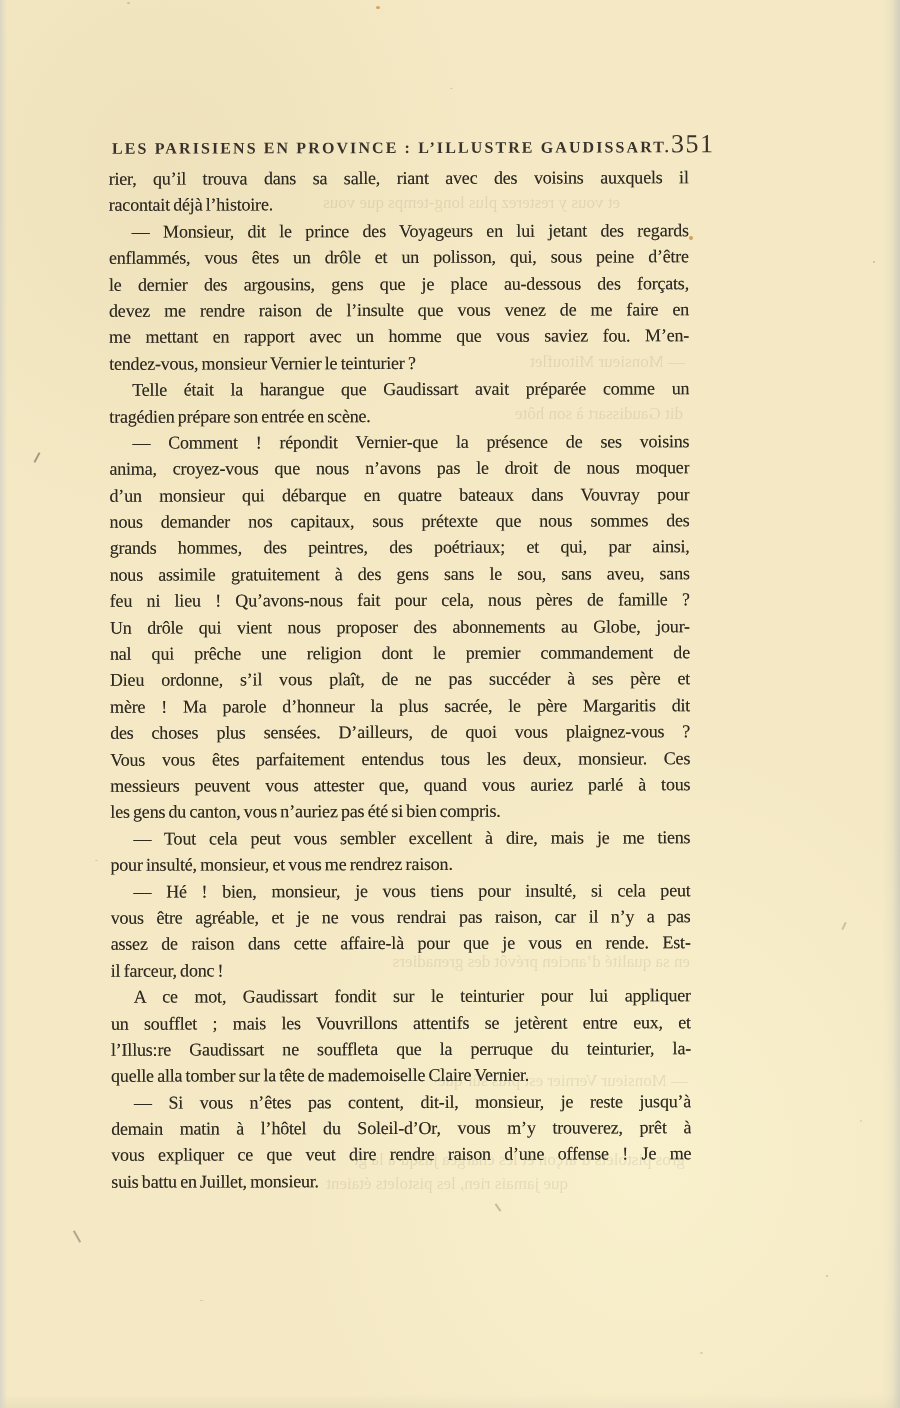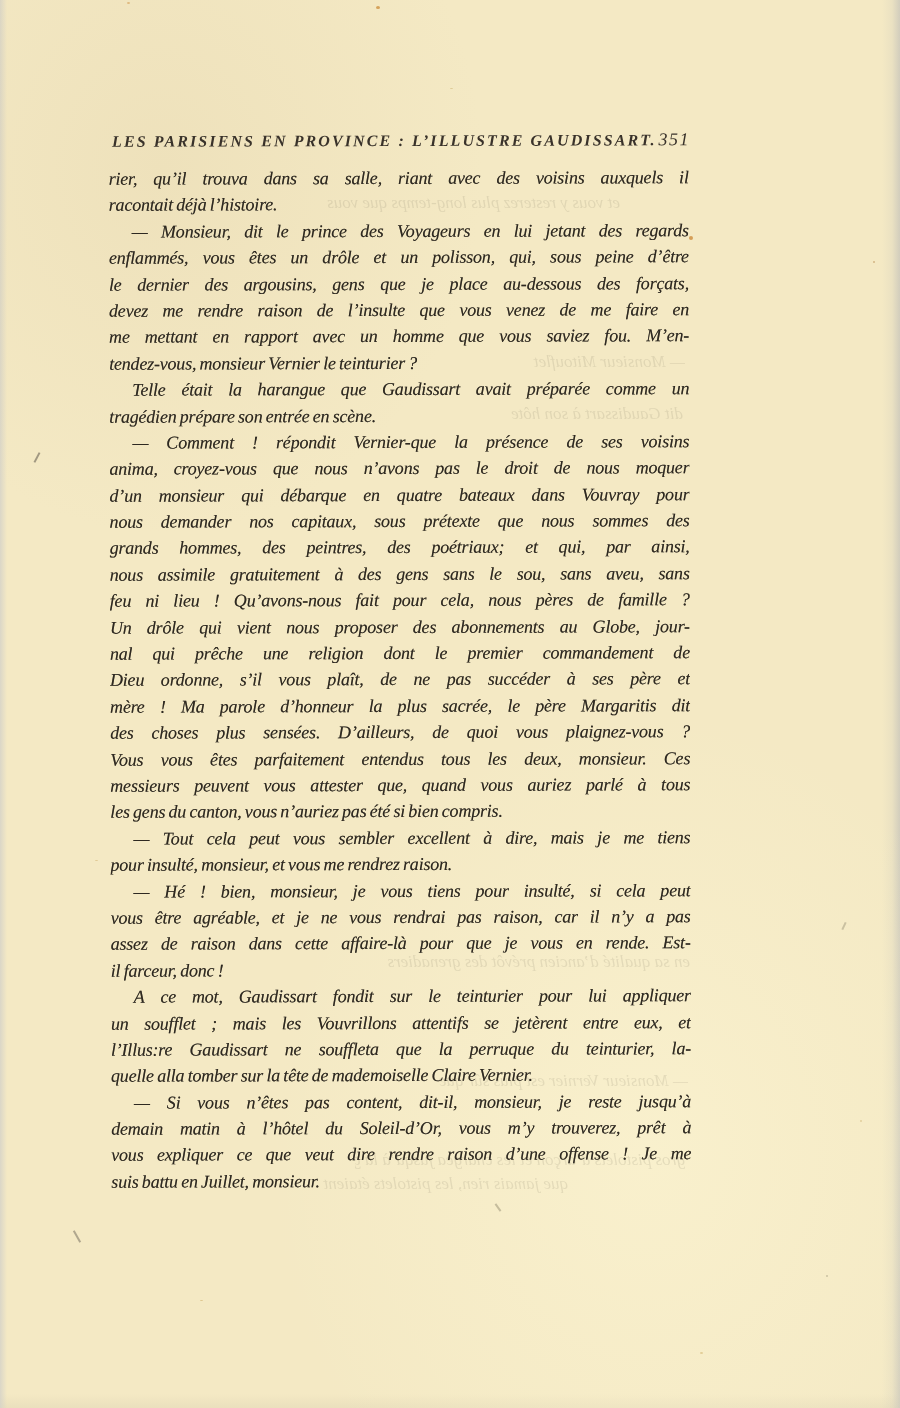--- a/index.html
+++ b/index.html
@@ -12,38 +12,37 @@
   }
   .scan {
     position: absolute; inset: 0;
     background:
       radial-gradient(ellipse 60% 45% at 72% 82%, rgba(253,246,212,0.55), rgba(253,246,212,0) 70%),
       radial-gradient(ellipse 55% 40% at 18% 12%, rgba(224,207,166,0.30), rgba(224,207,166,0) 65%),
       linear-gradient(90deg, rgba(214,211,200,0.85) 0px, rgba(214,211,200,0) 7px),
       linear-gradient(270deg, rgba(206,202,188,0.9) 0px, rgba(206,202,188,0.25) 8px, rgba(206,202,188,0) 18px),
       linear-gradient(0deg, rgba(216,206,175,0.35) 0px, rgba(216,206,175,0) 14px),
       #f4e9c4;
-    font-style: italic;
   }
   .page-header {
     position: absolute;
     left: 112px; top: 130px; width: 578px;
     display: flex; justify-content: space-between; align-items: baseline;
     color: #39322a;
     transform: rotate(-0.15deg);
   }
   .header-title {
     font-weight: 700;
     font-size: 16px;
     letter-spacing: 2.1px;
     white-space: nowrap;
   }
   .page-number {
     font-weight: 400;
-    font-size: 18px;
+    font-size: 26px;
     letter-spacing: 1.5px;
   }
   .text-block {
     position: absolute;
     left: 110px; top: 165px; width: 580px;
     font-size: 18px;
     line-height: 26.4px;
     color: #2e2921;
     letter-spacing: -0.2px;
     word-spacing: -1px;

